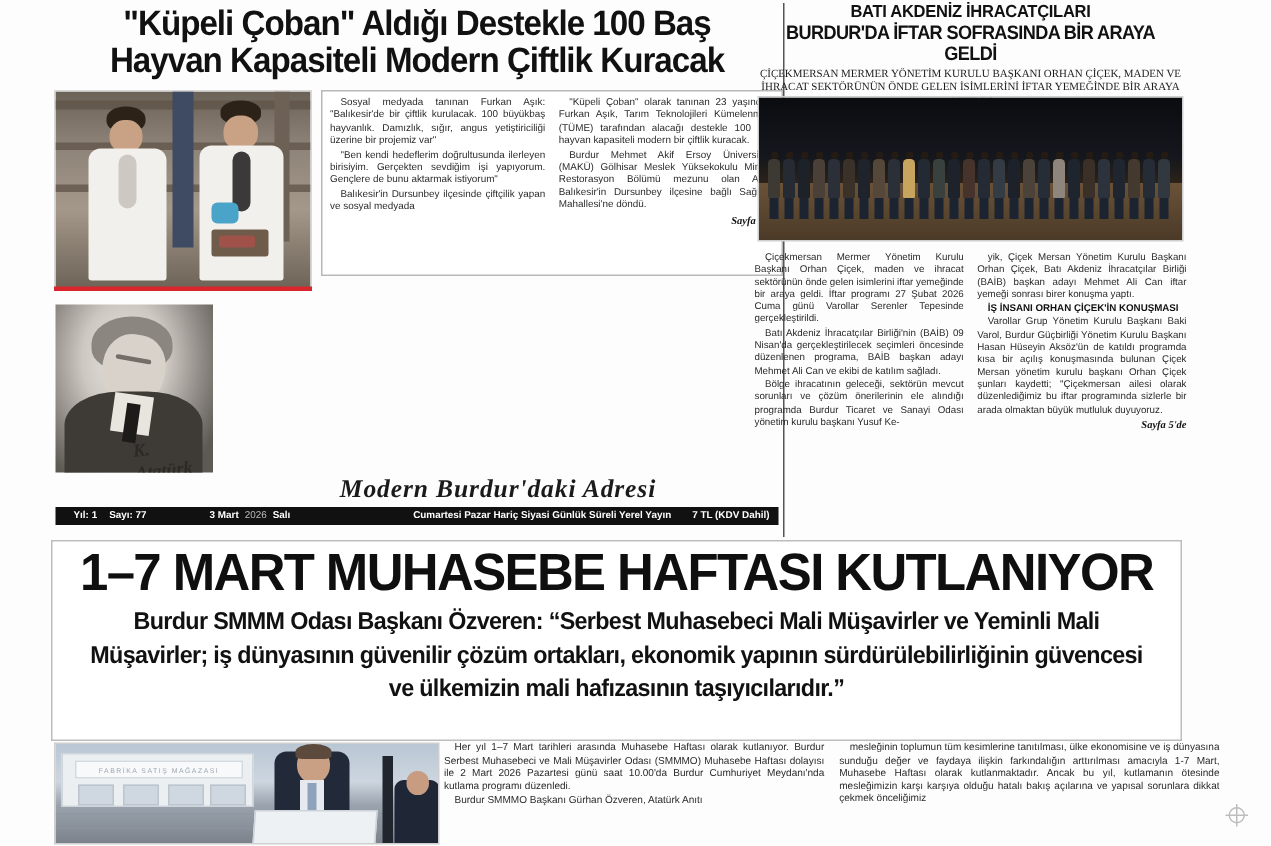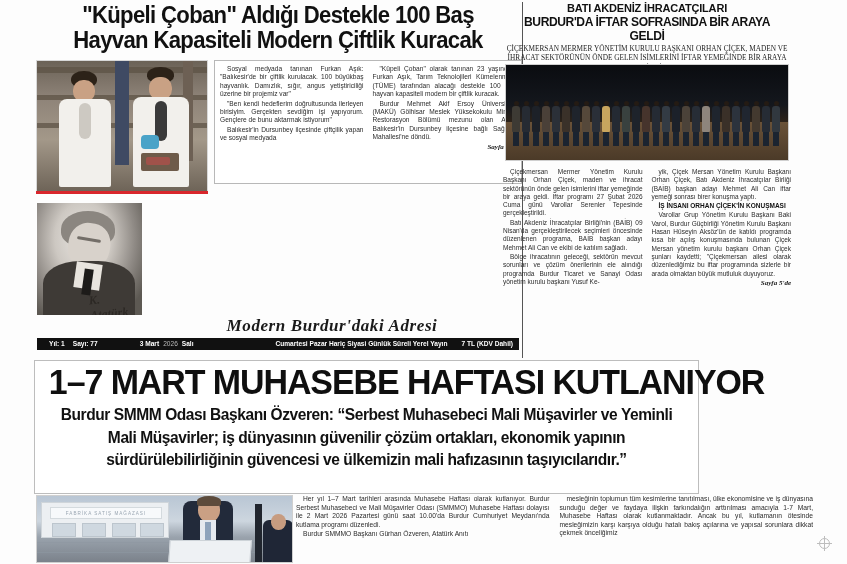--- a/index.html
+++ b/index.html
@@ -161,21 +161,21 @@
   #infobar .seg { white-space:nowrap; }
   #ib-1 { padding-left:12px; }
   #ib-2 { padding-left:42px; }
   #ib-3 { margin-left:auto; }
   #ib-4 { padding-left:14px; padding-right:6px; }
   .dim { color:#b9b9b9; font-weight:normal; }
 
   
   #bottom { left:34px; top:360px; width:779px; height:203px; }
   #bt-box {
-    position:absolute; left:0; top:0; width:665px; height:134px;
+    position:absolute; left:0; top:0; width:754px; height:134px;
     border:1px solid #bdbdbd; background:#fff;
     padding: 2px 4px 0 4px;
   }
   #bt-head {
     font-weight:bold; font-size:35px; line-height:38px;
     text-align:center; color:#0f0f0f; letter-spacing:-1.1px;
     transform:scaleX(.97); transform-origin:center top;
     white-space:nowrap;
   }
   #bt-sub {

